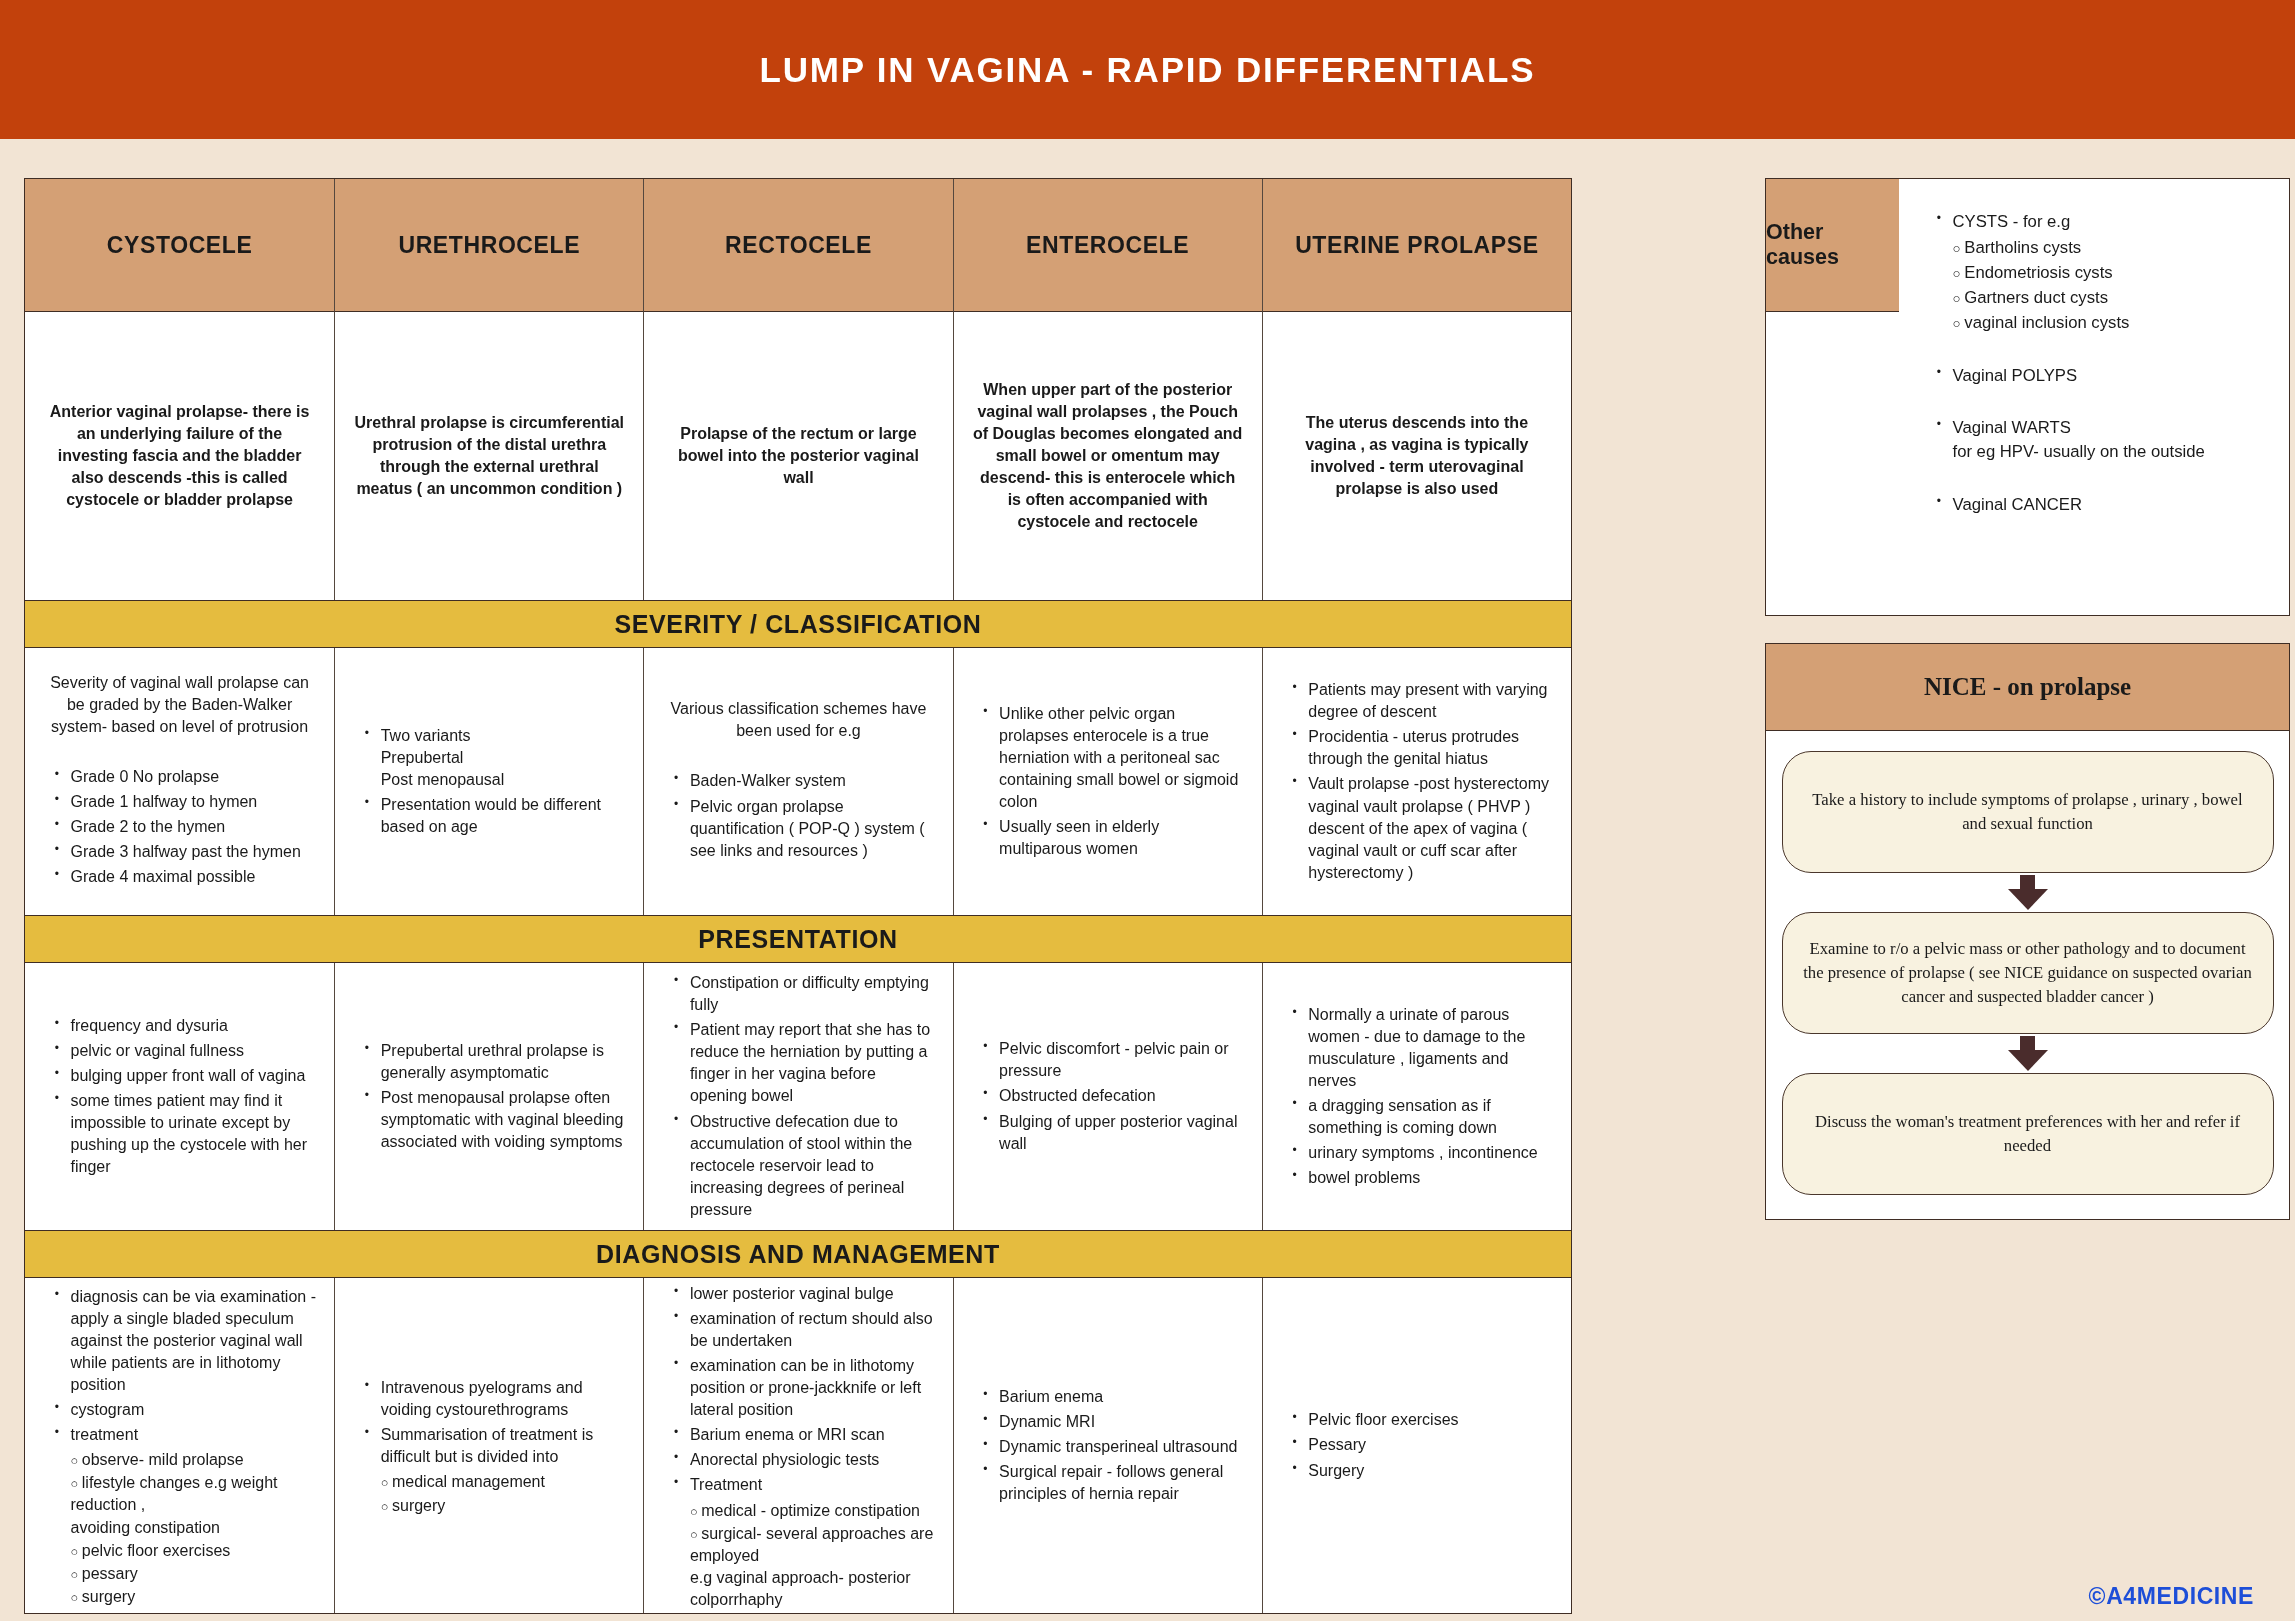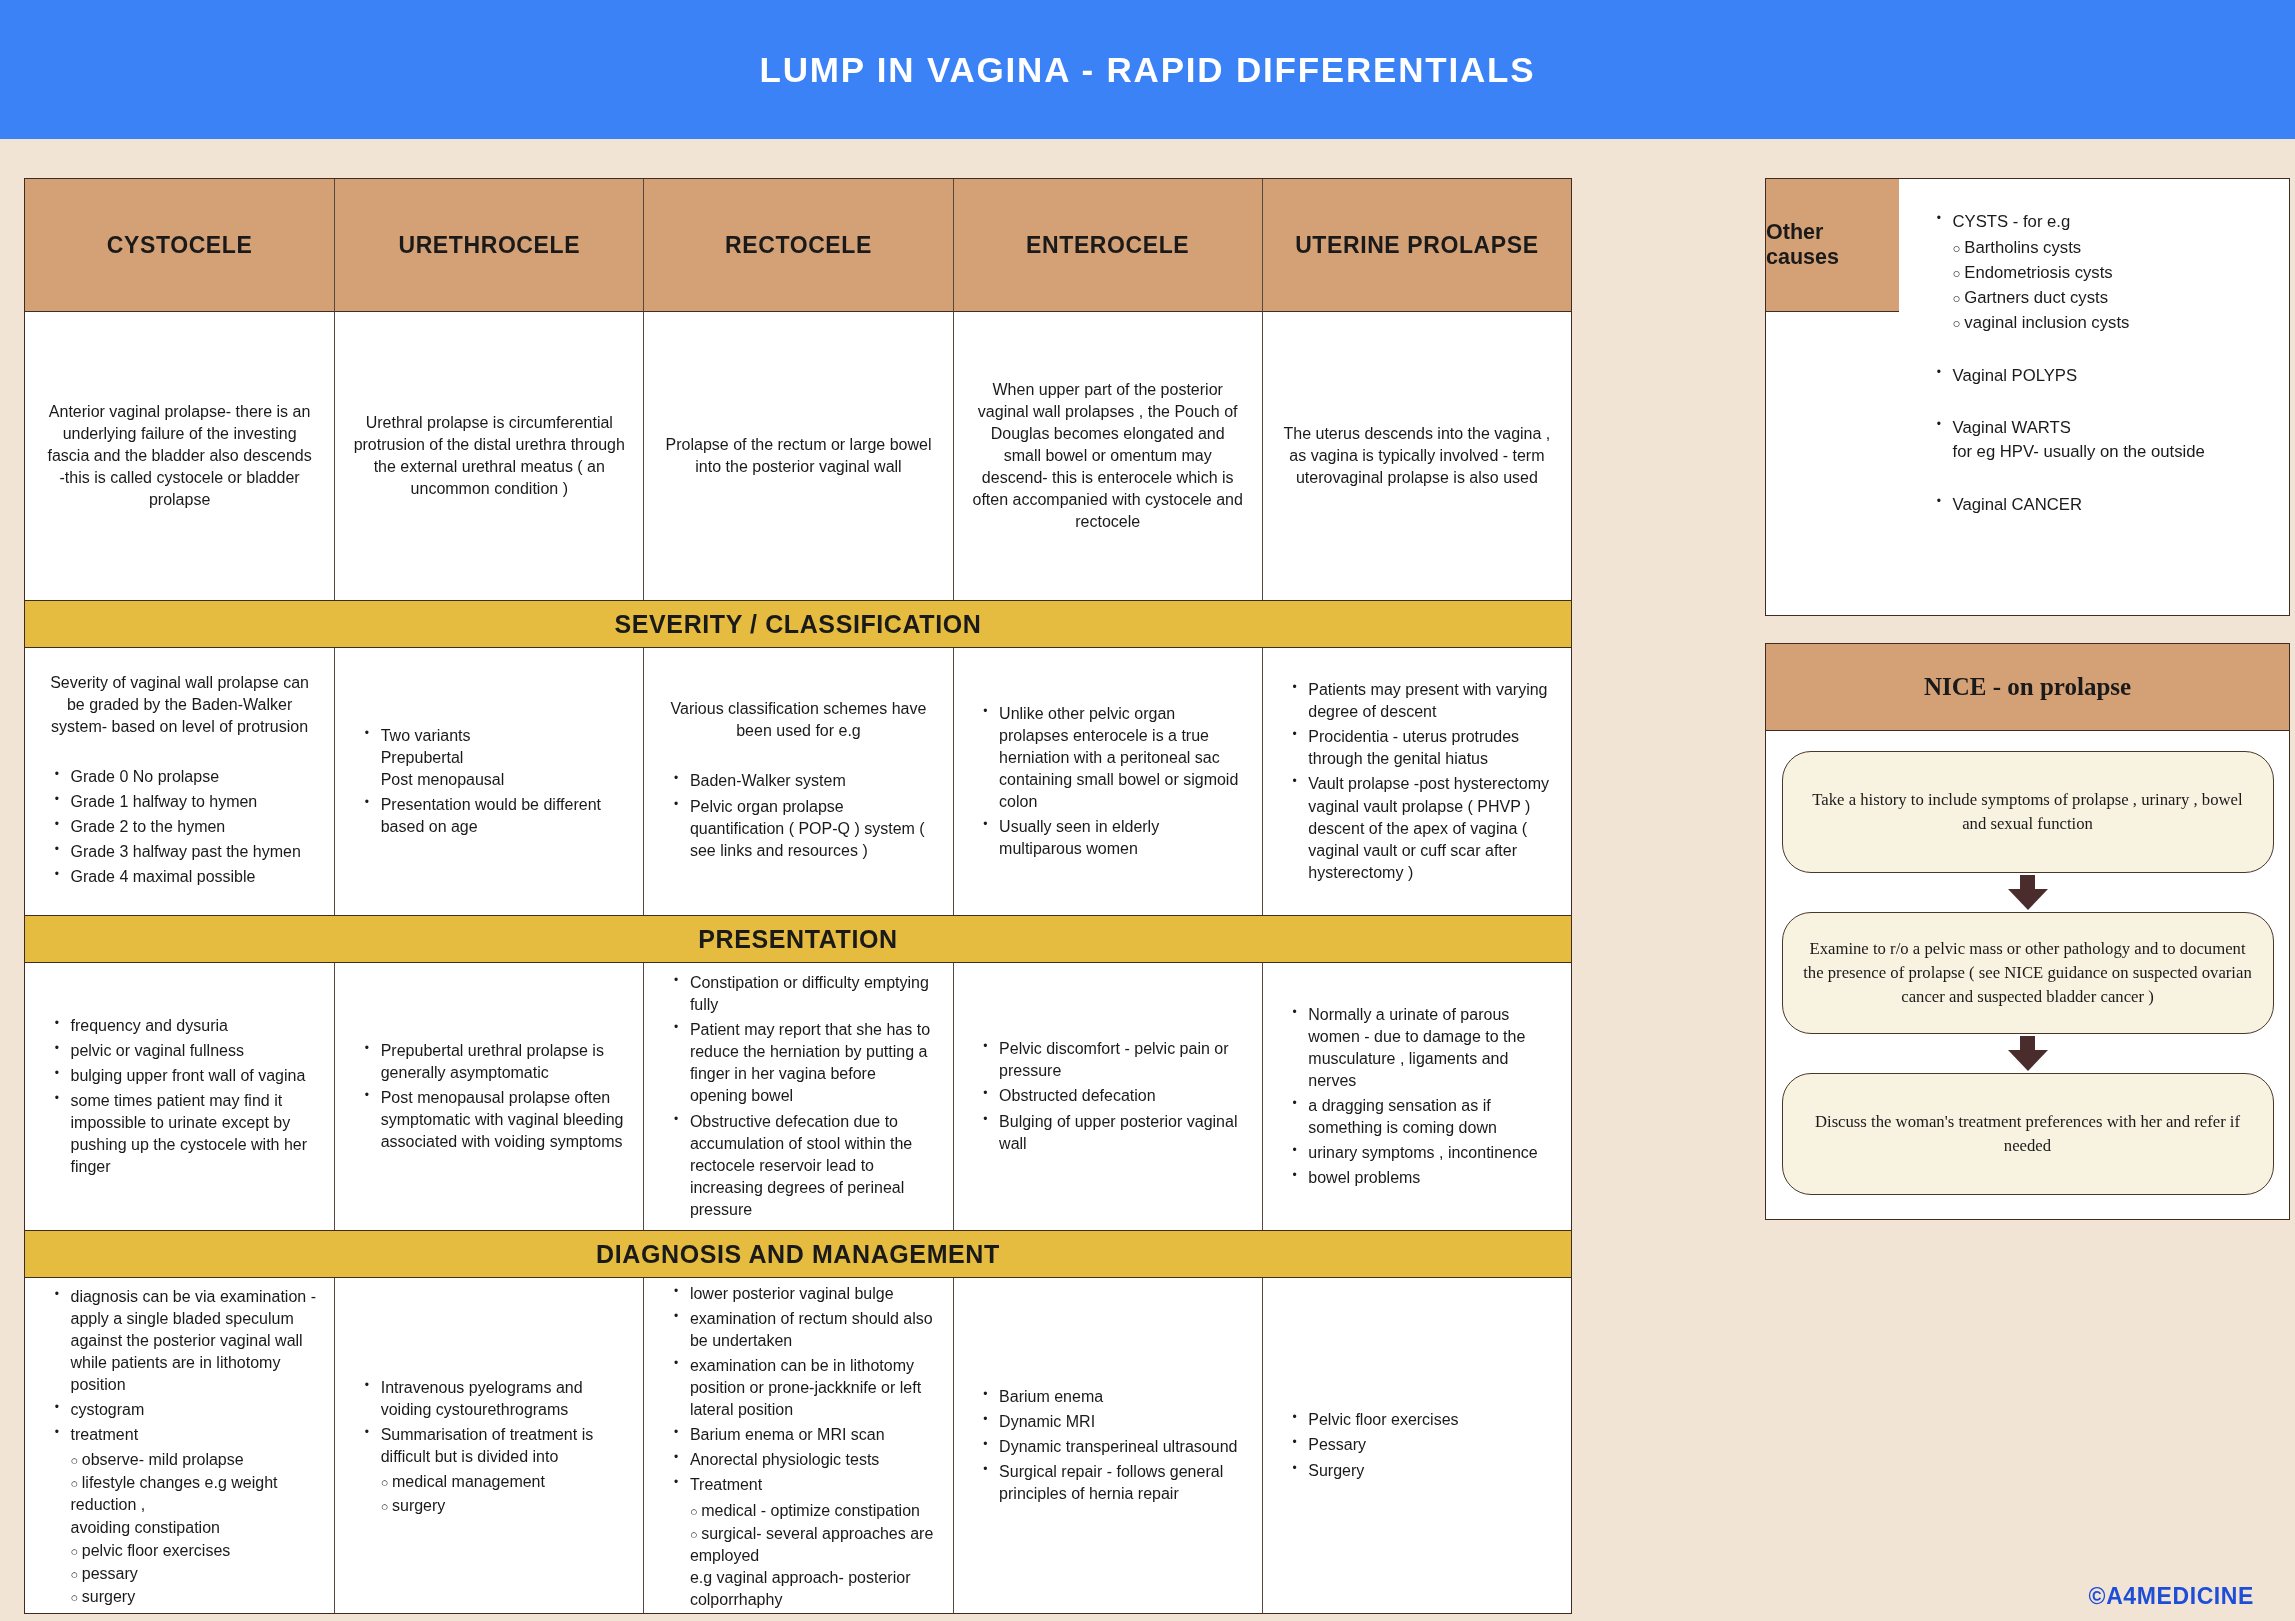--- a/index.html
+++ b/index.html
@@ -4,21 +4,21 @@
 <style>
   html,body{margin:0;padding:0;}
   .page{
     position:relative; width:2295px; height:1621px;
     background:#f2e4d4; overflow:hidden;
     font-family:"Liberation Sans", sans-serif; color:#1a1a1a;
   }
   
   .title-bar{
     position:absolute; left:0; top:0; width:2295px; height:139px;
-    background:#3b82f6; display:flex; align-items:center; justify-content:center;
+    background:#c2410c; display:flex; align-items:center; justify-content:center;
   }
   .title-bar h1{
     margin:0; color:#ffffff; font-size:35px; font-weight:bold; letter-spacing:1.8px;
   }
   
   .table{
     position:absolute; left:24px; top:178px; width:1548px; height:1436px;
     display:grid; grid-template-columns:repeat(5,1fr);
     grid-template-rows:133px 288px 48px 267px 48px 267px 48px 1fr;
     background:#ffffff; border:1.2px solid #3f2d24; box-sizing:border-box;
@@ -36,21 +36,21 @@
   .cell:not(.c0), .hcell:not(.c0){border-left:1.2px solid #55483e;}
   .defcell{text-align:center;}
   .banner{
     grid-column:1 / -1; background:#e5bc3f;
     display:flex; align-items:center; justify-content:center;
     font-weight:bold; font-size:25px; letter-spacing:0.6px;
     border-top:1.2px solid #3f2d24; border-bottom:1.2px solid #3f2d24; box-sizing:border-box;
   }
   
   .para{white-space:pre-line; text-align:center; margin:0 0 25px;}
-  .para:last-child{margin-bottom:0;}
+  .para:last-child{margin-bottom:0;font-weight:bold;}
   .blist{display:block;}
   .bullet{display:flex; margin:3px 0; text-align:left;}
   .b-dot{flex:0 0 27.5px; min-width:27.5px; text-align:center; font-size:12px;}
   .b-text{flex:1; white-space:pre-line;}
   .sub-bullet{margin-left:27.5px; margin-top:1.2px; text-align:left;}
   .sub-dot{font-size:0.8em;}
   .s-text{white-space:pre-line;}
   
   .oc-card{
     position:absolute; left:1765px; top:178px; width:525px; height:438px;

